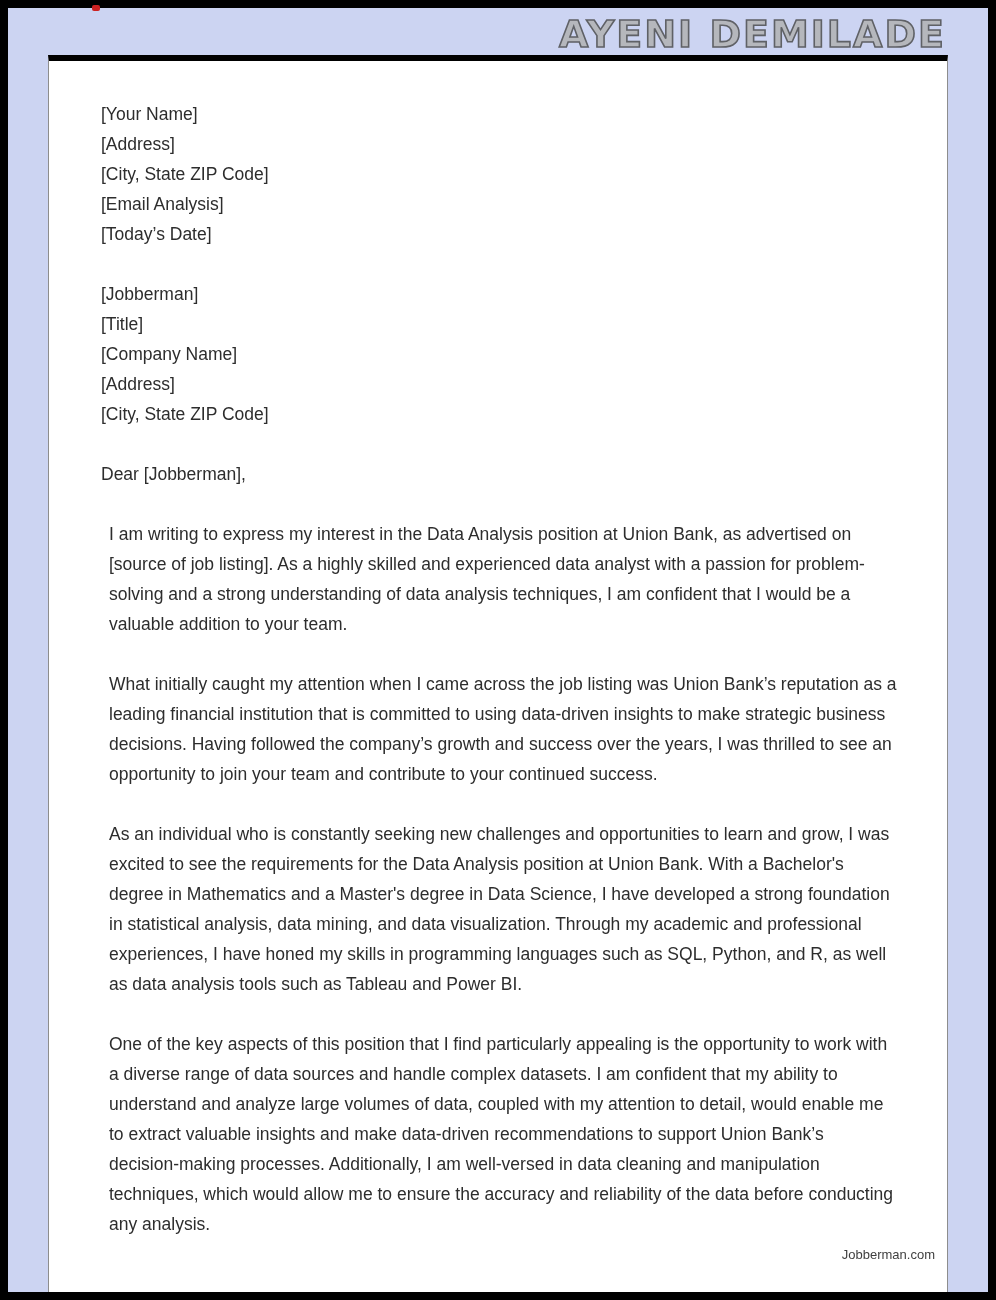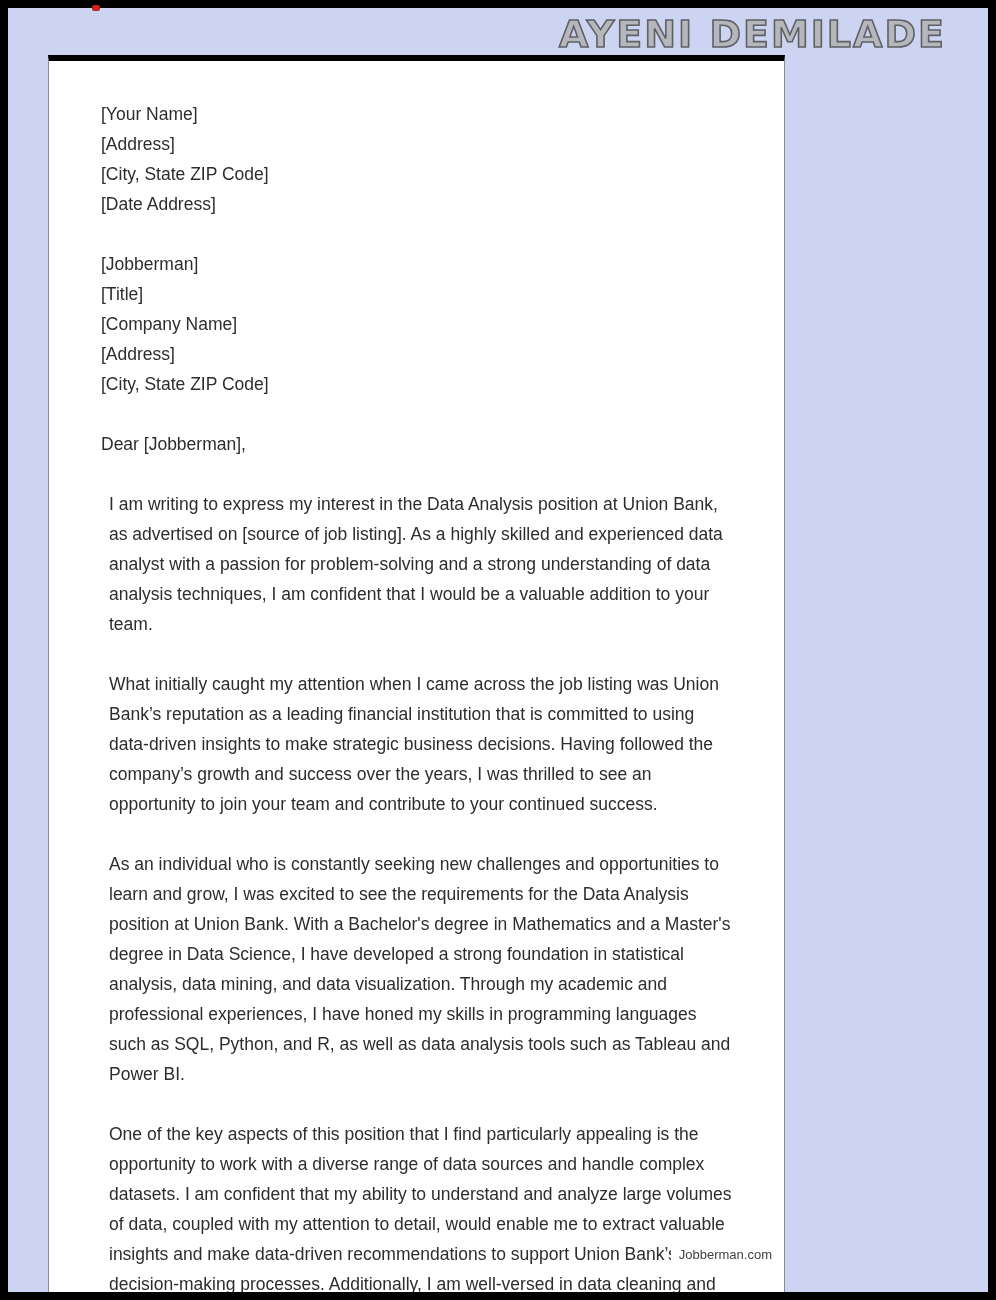--- a/index.html
+++ b/index.html
@@ -33,21 +33,21 @@
     letter-spacing: 2px;
     color: #b5b7bc;
     -webkit-text-stroke: 1.6px #5f6166;
     font-family: "DejaVu Sans", "Liberation Sans", sans-serif;
     white-space: nowrap;
   }
   .page {
     position: absolute;
     left: 48px;
     top: 55px;
-    width: 737px;
+    width: 900px;
     bottom: 8px;
     background: #ffffff;
     border-top: 6px solid #000000;
     border-left: 1px solid #8d8d8d;
     border-right: 1px solid #8d8d8d;
     padding: 38px 50px 0 52px;
     color: #2d2d2d;
     font-size: 17.5px;
     line-height: 30px;
     overflow: hidden;
@@ -74,21 +74,22 @@
 <div class="red-dot"></div>
 
 <div class="brand">AYENI DEMILADE</div>
 
 <div class="page">
 
   <div class="block">
     <span class="line">[Your Name]</span>
     <span class="line">[Address]</span>
     <span class="line">[City, State ZIP Code]</span>
-    <span class="line">[Date Address]</span>
+    <span class="line">[Email Analysis]</span>
+    <span class="line">[Today’s Date]</span>
   </div>
 
   <div class="block">
     <span class="line">[Jobberman]</span>
     <span class="line">[Title]</span>
     <span class="line">[Company Name]</span>
     <span class="line">[Address]</span>
     <span class="line">[City, State ZIP Code]</span>
   </div>
 

